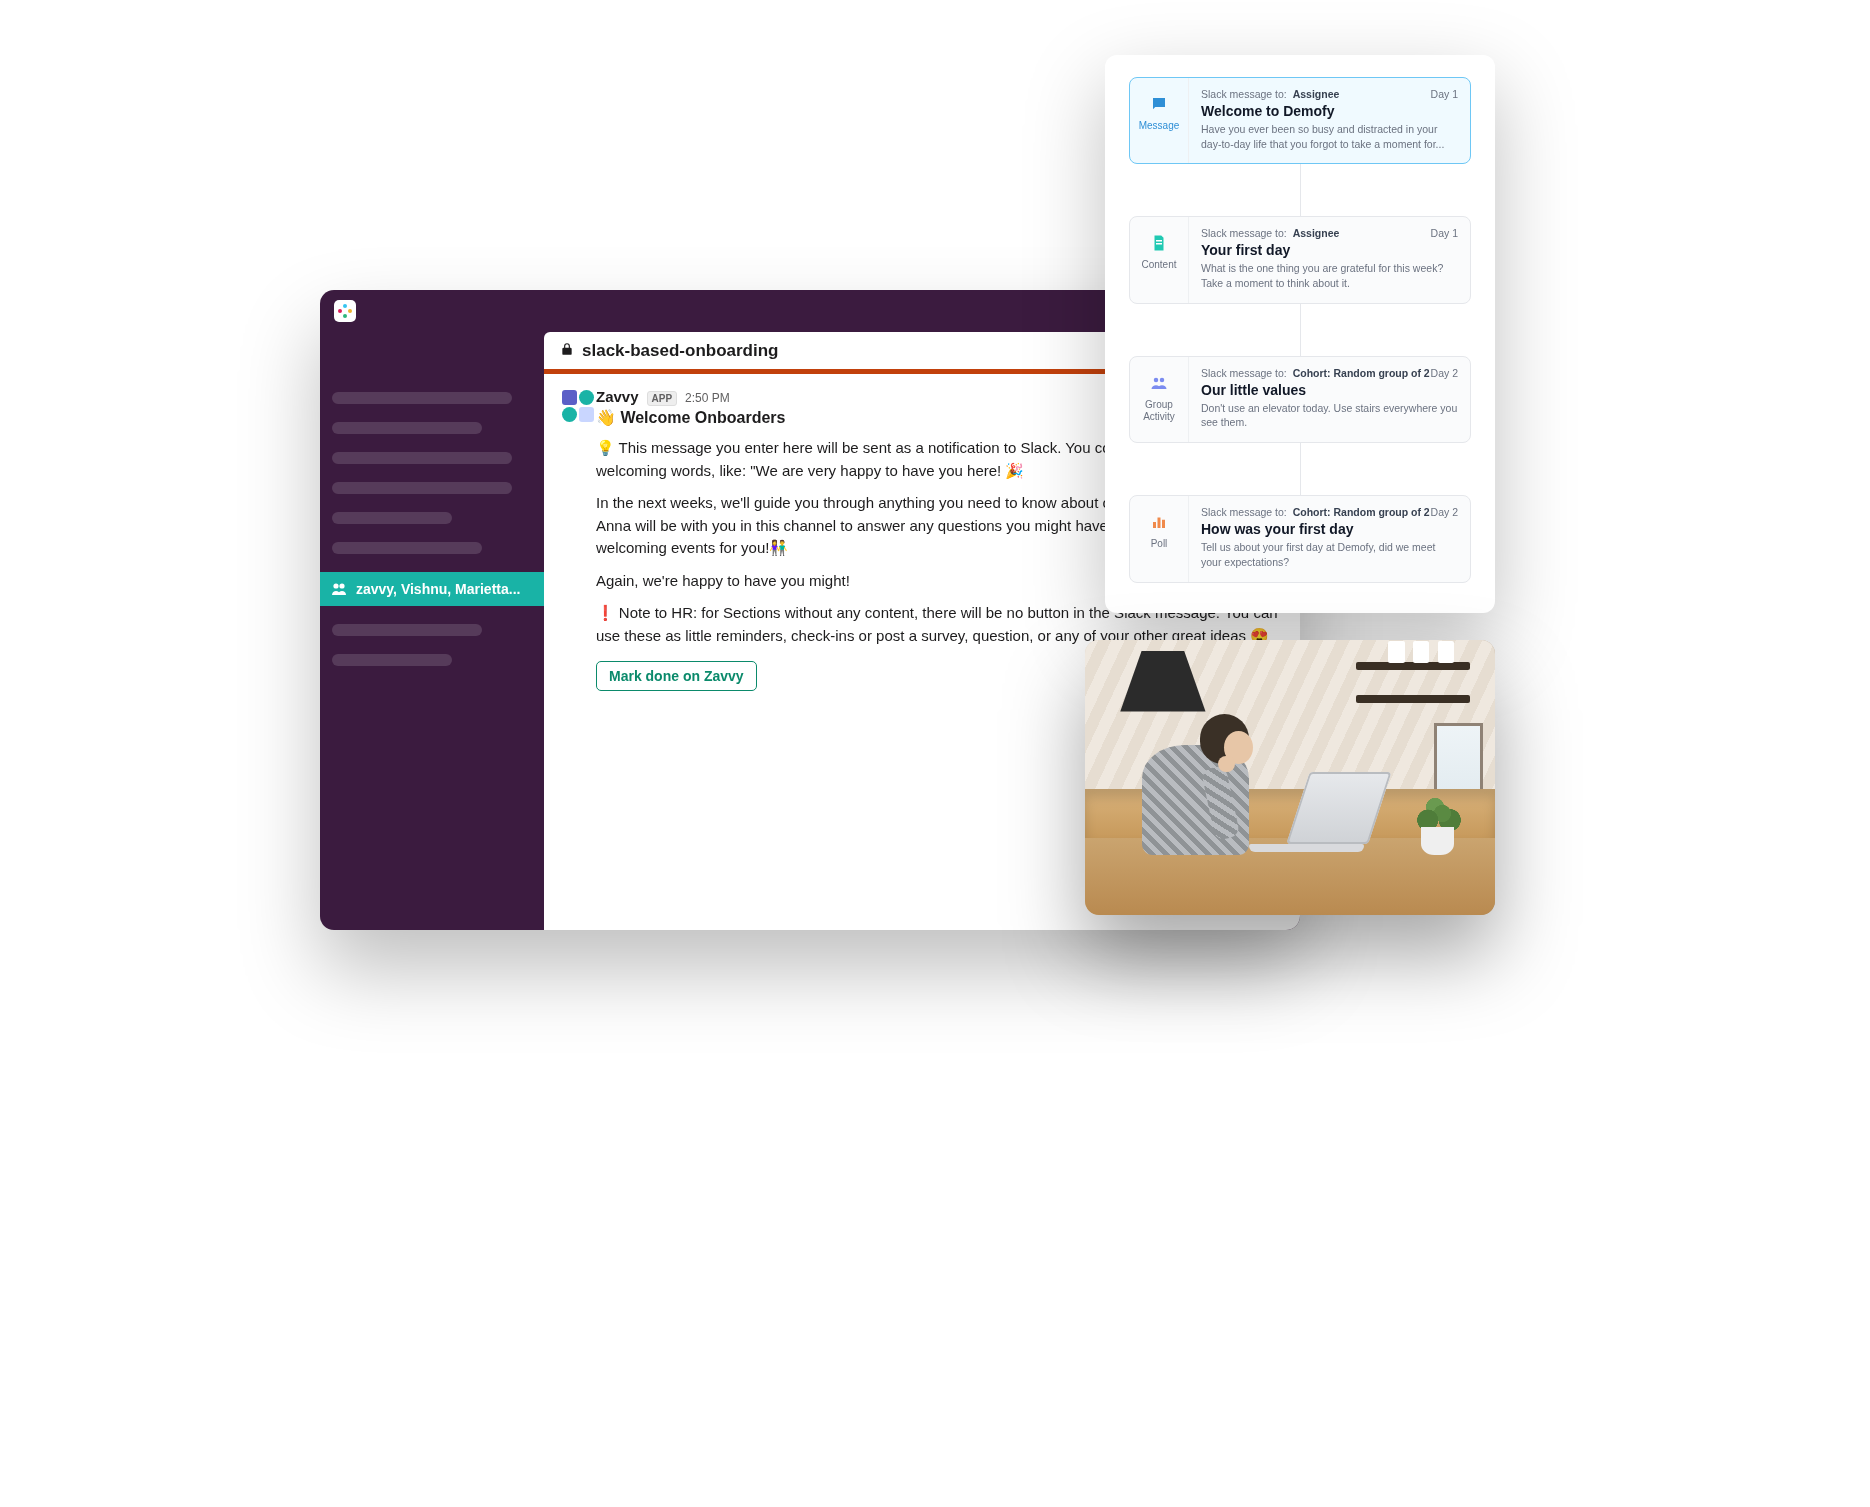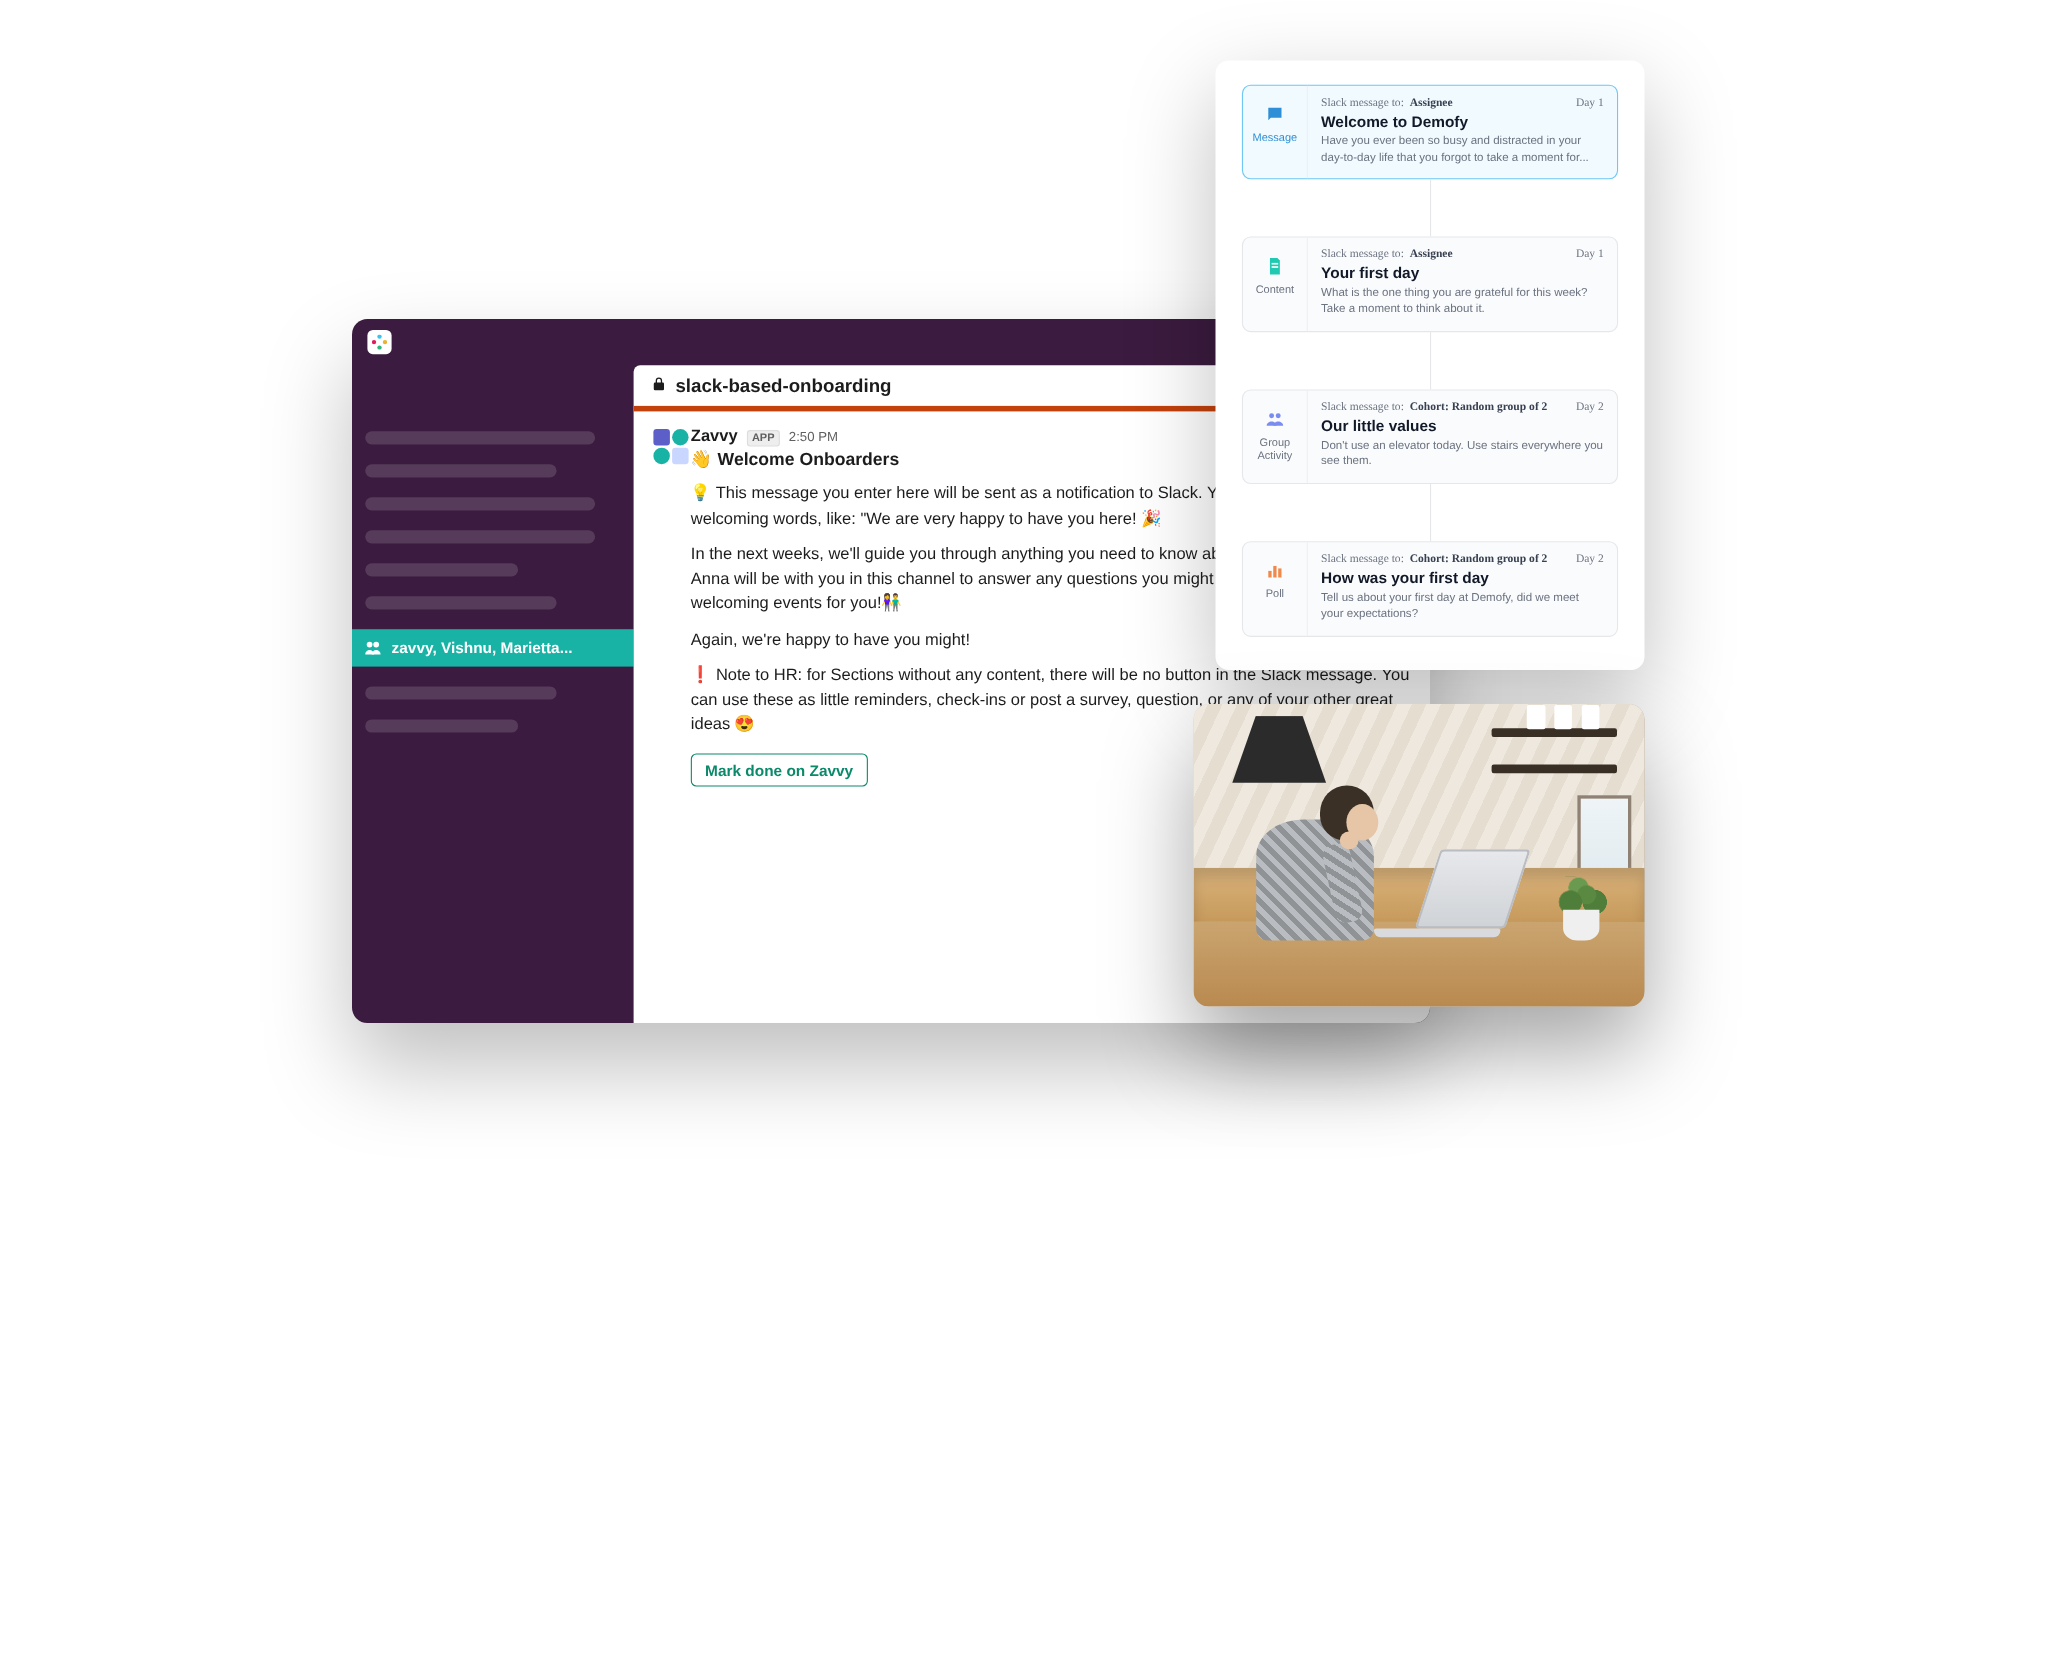--- a/index.html
+++ b/index.html
@@ -39,21 +39,21 @@
     width: 22px; height: 22px;
     background: #fff;
     border-radius: 5px;
     display: flex; align-items: center; justify-content: center;
   }
   .slack-body {
     display: flex;
     height: calc(100% - 42px);
   }
   .slack-sidebar {
-    width: 256px;
+    width: 224px;
     padding: 60px 12px 12px 12px;
     display: flex;
     flex-direction: column;
     gap: 18px;
   }
   .sb-placeholder {
     height: 12px;
     background: rgba(255,255,255,0.14);
     border-radius: 6px;
   }
@@ -224,21 +224,20 @@
     flex: 1;
     border-left: 1px solid #eef0f2;
     padding: 10px 12px 12px 12px;
   }
   .step-meta {
     display: flex;
     justify-content: space-between;
     font-size: 10.5px;
     color: #6b7280;
     margin-bottom: 3px;
-    font-family: Liberation Serif, serif;
   }
   .step-meta .who { }
   .step-meta .who b { color:#374151; font-weight:700; }
   .step-title {
     font-size: 14px;
     font-weight: 700;
     color: #111827;
     margin-bottom: 3px;
   }
   .step-desc {

